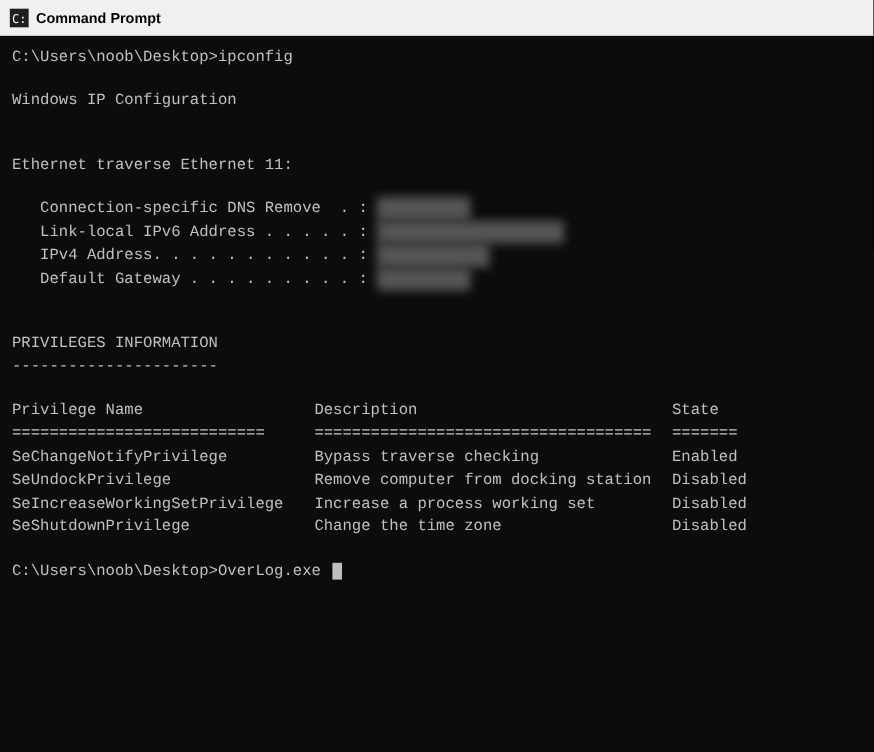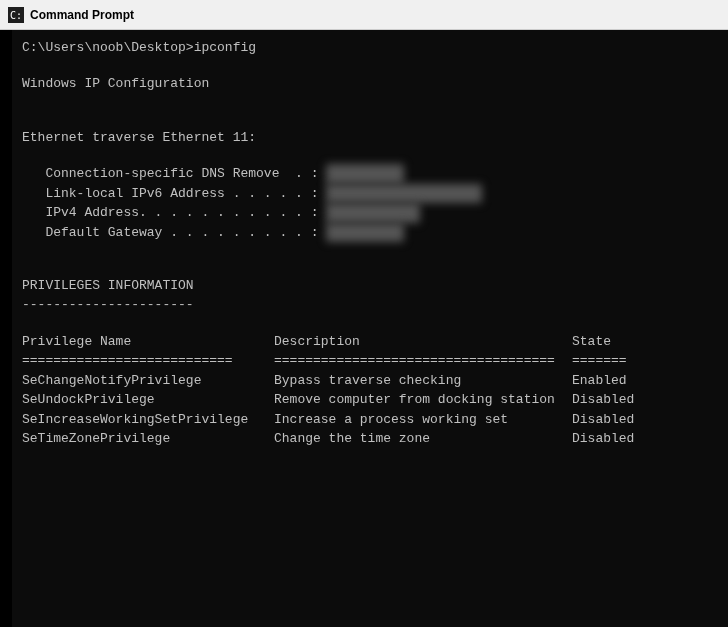--- a/index.html
+++ b/index.html
@@ -33,21 +33,20 @@
       font-size: 12px;
       color: #000;
       font-weight: bold;
     }
     .terminal {
       background: #0c0c0c;
       padding: 8px 10px;
       height: calc(627px - 30px);
       overflow: hidden;
       color: #c0c0c0;
-      margin-left: 12px;
     }
     .line {
       line-height: 1.5;
       white-space: pre;
       font-size: 13px;
     }
     .line.empty {
       height: 1.3em;
     }
     .blurred {
@@ -94,15 +93,16 @@
   <div class="line empty"></div>
   <div class="line empty"></div>
   <div class="line">PRIVILEGES INFORMATION</div>
   <div class="line">----------------------</div>
   <div class="line empty"></div>
   <div class="line"><span style="display:inline-block;width:252px">Privilege Name</span><span style="display:inline-block;width:298px">Description</span><span>State</span></div>
   <div class="line"><span style="display:inline-block;width:252px">===========================</span><span style="display:inline-block;width:298px">====================================</span><span>=======</span></div>
   <div class="line"><span style="display:inline-block;width:252px">SeChangeNotifyPrivilege</span><span style="display:inline-block;width:298px">Bypass traverse checking</span><span>Enabled</span></div>
   <div class="line"><span style="display:inline-block;width:252px">SeUndockPrivilege</span><span style="display:inline-block;width:298px">Remove computer from docking station</span><span>Disabled</span></div>
   <div class="line"><span style="display:inline-block;width:252px">SeIncreaseWorkingSetPrivilege</span><span style="display:inline-block;width:298px">Increase a process working set</span><span>Disabled</span></div>
-  <div class="line"><span style="display:inline-block;width:252px">SeTimeZonePrivilege</span><span style="display:inline-block;width:298px">Change the time zone</span><span>Disabled</span></div>
+  <div class="line"><span style="display:inline-block;width:252px">SeShutdownPrivilege</span><span style="display:inline-block;width:298px">Change the time zone</span><span>Disabled</span></div>
   <div class="line empty"></div>
+  <div class="line"><span>C:\Users\noob\Desktop&gt;OverLog.exe </span><span class="cursor"></span></div>
 </div>
 
 </body></html>

